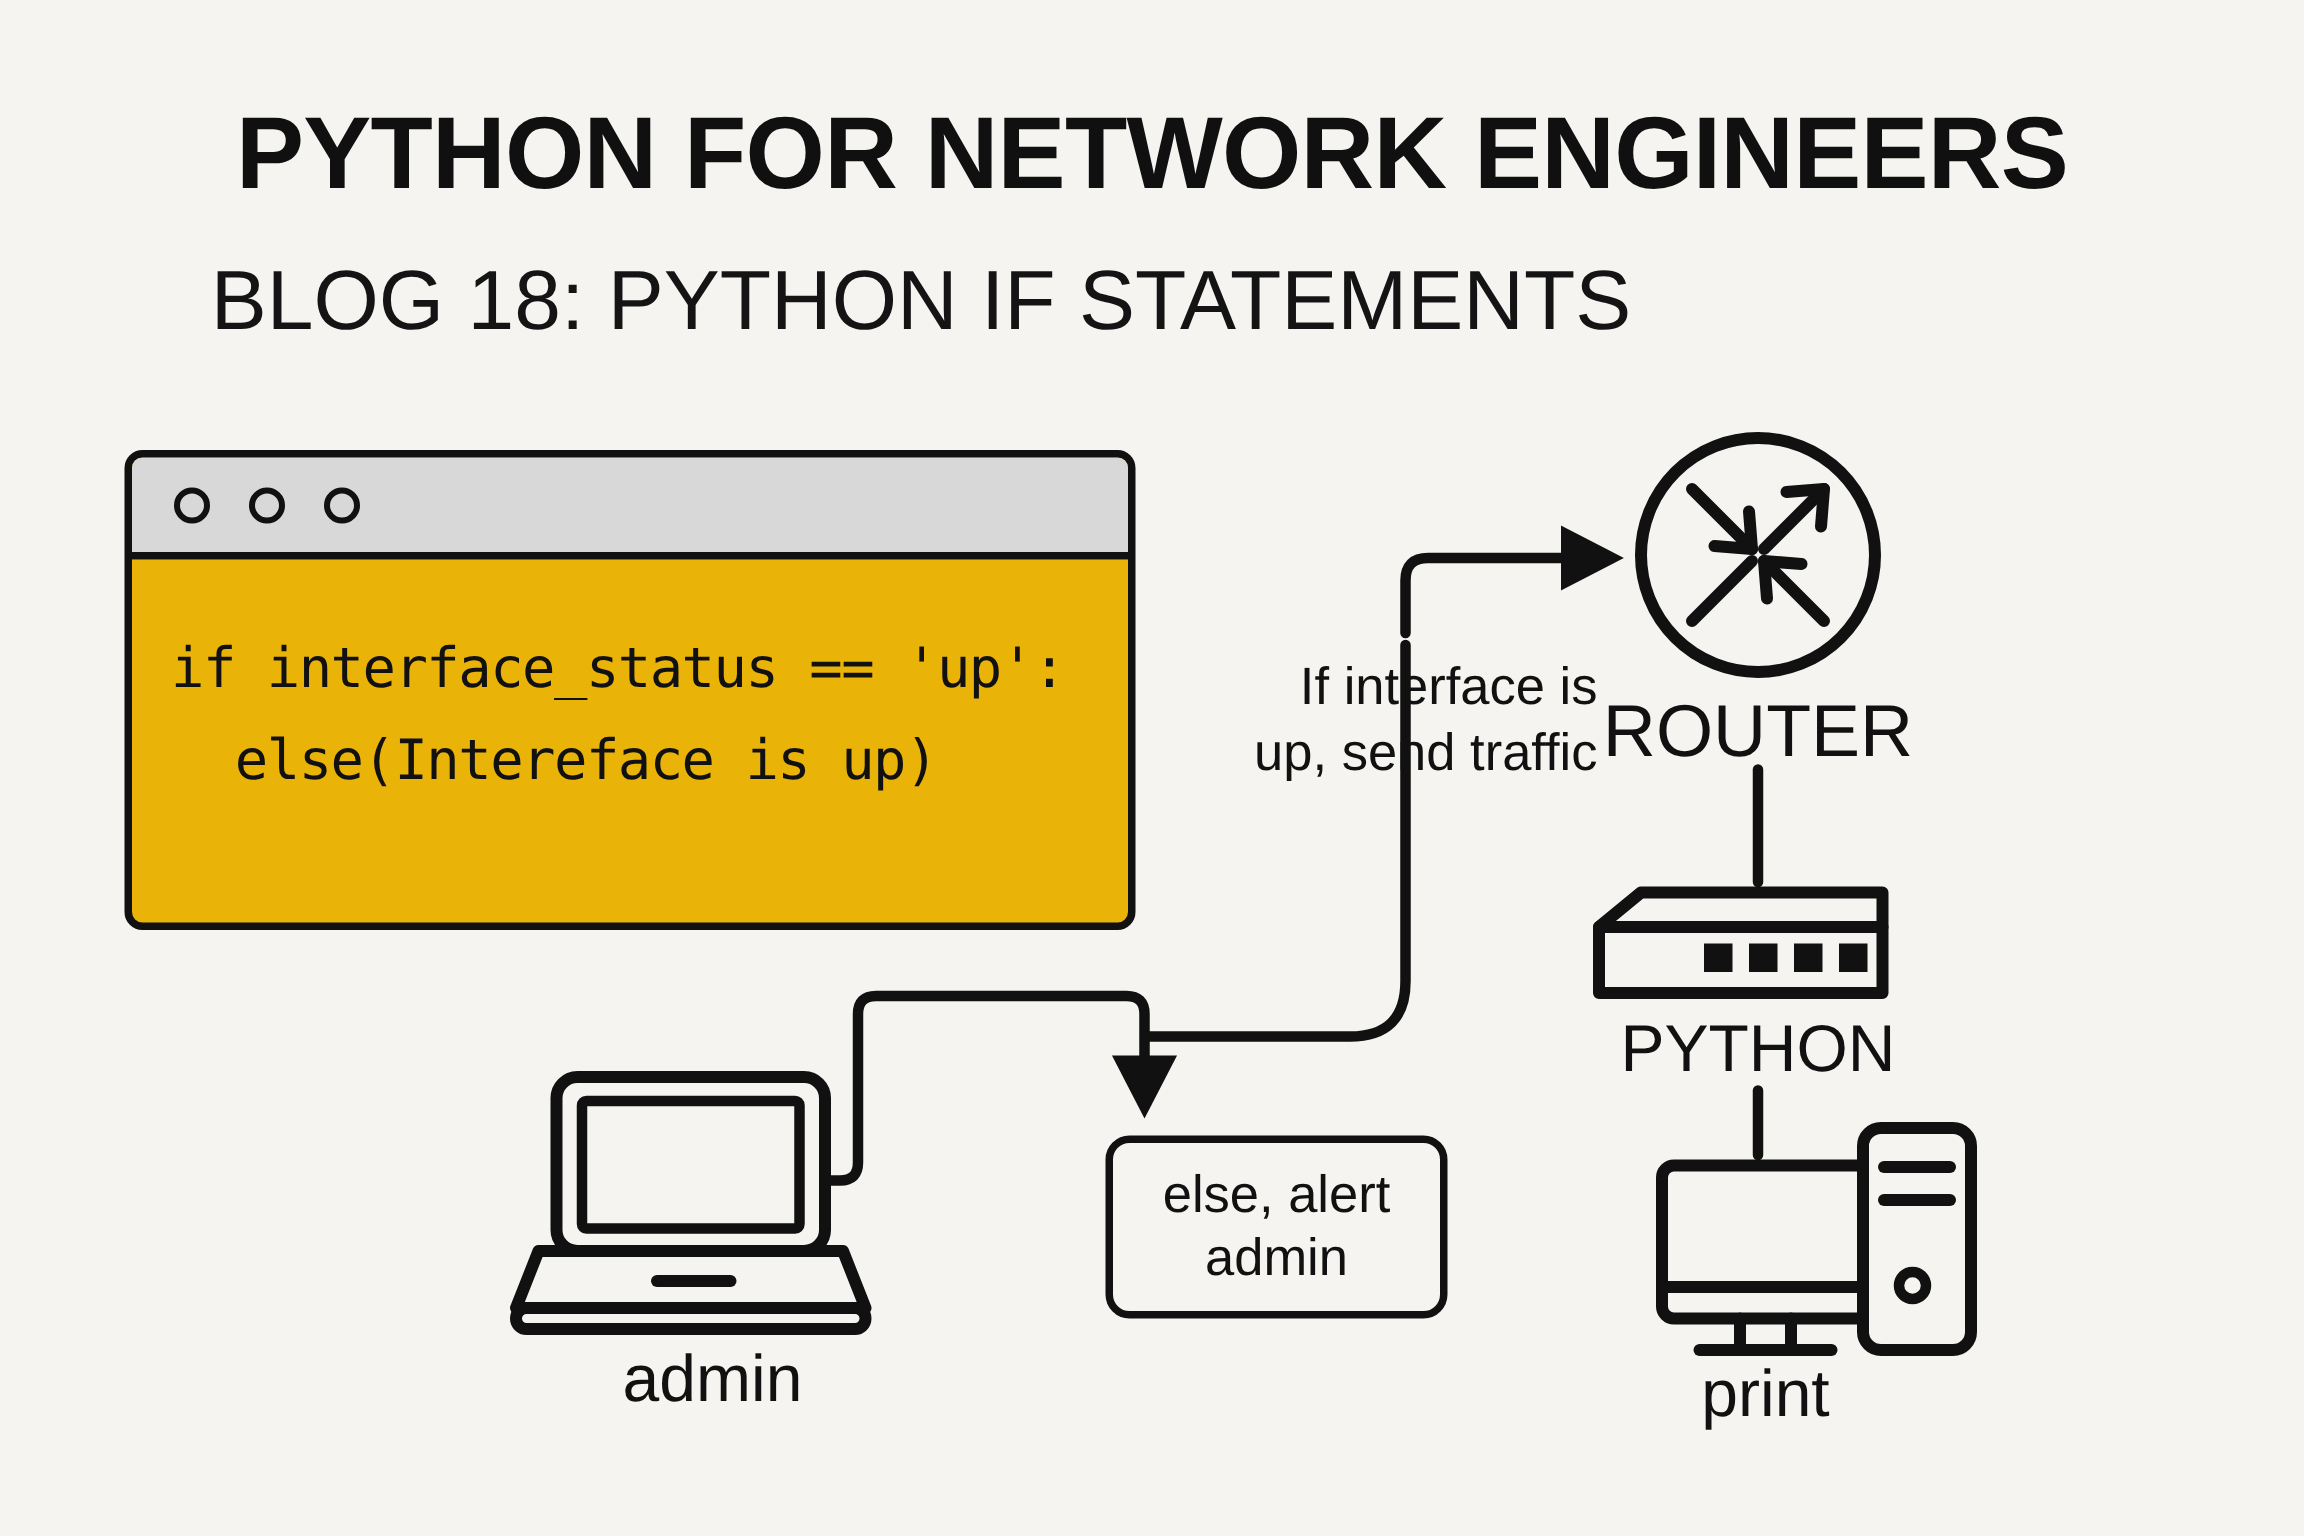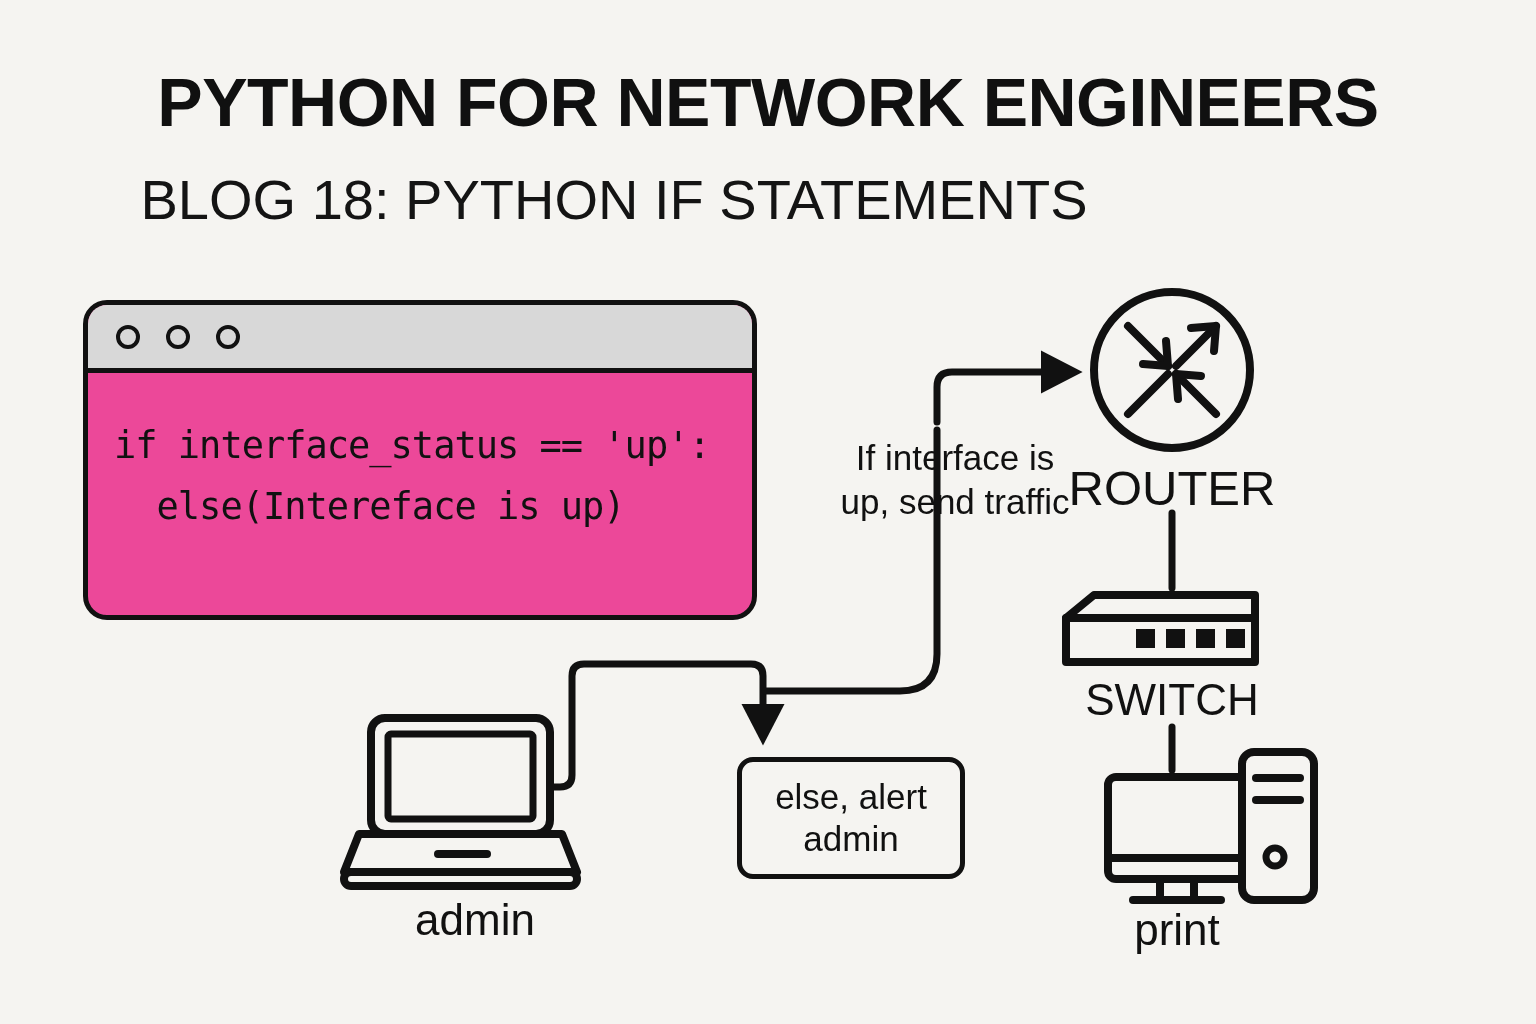--- a/index.html
+++ b/index.html
@@ -49,23 +49,23 @@
     white-space: nowrap;
   }
 
   
   .code-window {
     position: absolute;
     left: 83px;
     top: 300px;
     width: 674px;
     height: 320px;
-    background: #ec4899;
+    background: #eab308;
     border: 5px solid #111111;
-    border-radius: 24px;
+    border-radius: 12px;
     box-sizing: border-box;
     overflow: hidden;
   }
   .code-titlebar {
     position: absolute;
     left: 0; top: 0;
     width: 100%;
     height: 68px;
     background: #d8d8d8;
     border-bottom: 5px solid #111111;
@@ -107,24 +107,24 @@
     left: 0; top: 0;
     width: 1536px;
     height: 1024px;
     pointer-events: none;
   }
   #overlay * { pointer-events: auto; }
 
   
   .note-text {
     position: absolute;
-    left: 820px;
+    left: 795px;
     top: 436px;
     width: 270px;
-    text-align: center;
+    text-align: right;
     font-size: 35px;
     color: #111111;
     line-height: 1.25;
     font-family: "Liberation Sans", sans-serif;
   }
   .dev-label {
     position: absolute;
     text-align: center;
     font-family: "Liberation Sans", sans-serif;
     color: #111111;
@@ -196,21 +196,21 @@
     <div>If interface is</div>
     <div>up, send traffic</div>
   </div>
 
   <div class="else-box">
     <div class="else-line">else, alert</div>
     <div class="else-line">admin</div>
   </div>
 
   <div class="dev-label label-router">ROUTER</div>
-  <div class="dev-label label-switch">SWITCH</div>
+  <div class="dev-label label-switch">PYTHON</div>
   <div class="dev-label label-host">print</div>
   <div class="dev-label label-admin">admin</div>
 
   <svg id="overlay" viewBox="0 0 1536 1024" xmlns="http://www.w3.org/2000/svg">
 
     <defs>
       <marker id="arrowhead" markerWidth="7" markerHeight="7" refX="4.2" refY="3.5" orient="auto" markerUnits="strokeWidth">
         <path d="M0,0.4 L6,3.5 L0,6.6 Z" fill="#111111"></path>
       </marker>
     </defs>

